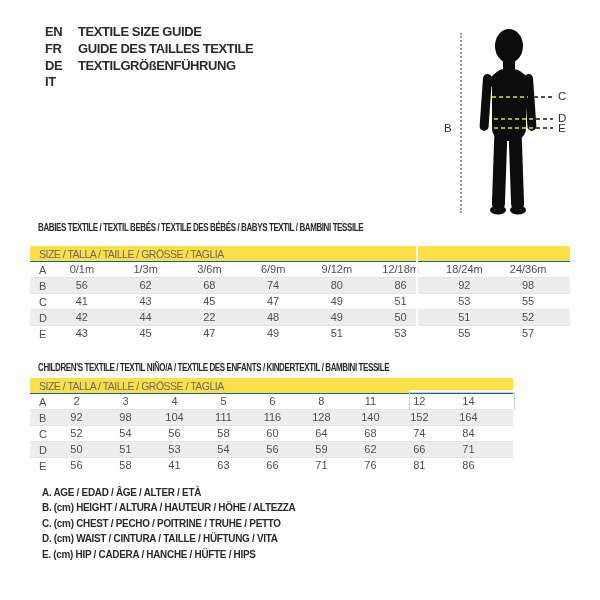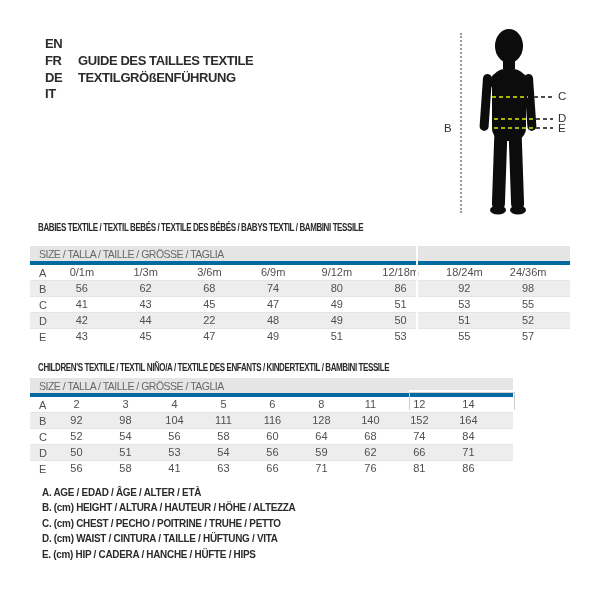--- a/index.html
+++ b/index.html
@@ -1,20 +1,20 @@
 <!DOCTYPE html>
 <html><head>
 <meta charset="utf-8">
 <style>
   html,body{margin:0;padding:0;background:#fff;}
   #canvas{position:relative;width:600px;height:600px;background:#ffffff;overflow:hidden;
           font-family:"Liberation Sans","DejaVu Sans",sans-serif;color:#2e2e2e;}
 
   
-  .langs{position:absolute;left:45px;top:36px;font-size:13px;font-weight:bold;
+  .langs{position:absolute;left:45px;top:24px;font-size:13px;font-weight:bold;
          letter-spacing:-0.4px;color:#2b2b2b;}
   .lang-row{display:flex;height:16.8px;line-height:16.8px;}
   .lang-code{width:33px;flex:0 0 33px;}
 
   
   .silhouette{position:absolute;left:469px;top:27px;width:78px;height:190px;}
   .bline{position:absolute;left:460px;top:33px;height:180px;width:0;border-left:2px dotted #9a9a9a;}
   .mlabel{position:absolute;font-size:11.5px;line-height:11px;color:#2f2f2f;}
   .ml-b{left:444px;top:123px;}
   .ml-c{left:558px;top:91px;}
@@ -36,22 +36,22 @@
   .babies-title{top:222px;}
   .children-title{top:362px;}
 
   
   .size-table{position:absolute;left:30px;border-collapse:collapse;table-layout:fixed;
               font-size:11px;color:#4f4f4f;}
   .size-table.babies{top:246px;width:540px;}
   .size-table.children{top:378px;width:483px;}
   .size-table col.c-label-b{width:20px;}  .size-table col.c-spacer-b{width:10px;}
   .size-table col.c-label-k{width:22px;}  .size-table col.c-spacer-k{width:20px;}
-  th.bar{background:#e5e5e5;color:#686868;font-weight:normal;text-align:left;height:15px;
-         padding:0 0 0 9px;font-size:10.5px;letter-spacing:-0.5px;border-bottom:4px solid #0369a1;
+  th.bar{background:#fde047;color:#686868;font-weight:normal;text-align:left;height:15px;
+         padding:0 0 0 9px;font-size:10.5px;letter-spacing:-0.5px;border-bottom:1px solid #0369a1;
          white-space:nowrap;overflow:hidden;}
   .size-table tbody tr{height:15px;border-bottom:1px solid #e4e4e4;}
   .size-table tbody tr:last-child{border-bottom:none;}
   .size-table tbody tr:nth-child(even){background:#ededed;}
   .size-table tbody th{font-weight:normal;text-align:left;padding:0 0 0 9px;color:#4f4f4f;}
   .size-table tbody td{text-align:center;padding:0;line-height:15px;}
 
   
   .artifact-line{position:absolute;left:416px;top:246px;width:2px;height:95px;background:#ffffff;}
   .artifact-strip{position:absolute;left:409px;top:390px;width:104px;height:3px;background:#ffffff;}
@@ -64,20 +64,21 @@
   .legend-row{height:15.4px;line-height:15.4px;white-space:nowrap;}
 </style>
 </head>
 <body>
 
 <div id="canvas">
 
   <div class="langs">
     <div class="lang-row">
       <span class="lang-code">EN</span>
+      <span class="lang-label">TEXTILE SIZE GUIDE</span>
     </div>
     <div class="lang-row">
       <span class="lang-code">FR</span>
       <span class="lang-label">GUIDE DES TAILLES TEXTILE</span>
     </div>
     <div class="lang-row">
       <span class="lang-code">DE</span>
       <span class="lang-label">TEXTILGRÖßENFÜHRUNG</span>
     </div>
     <div class="lang-row">

